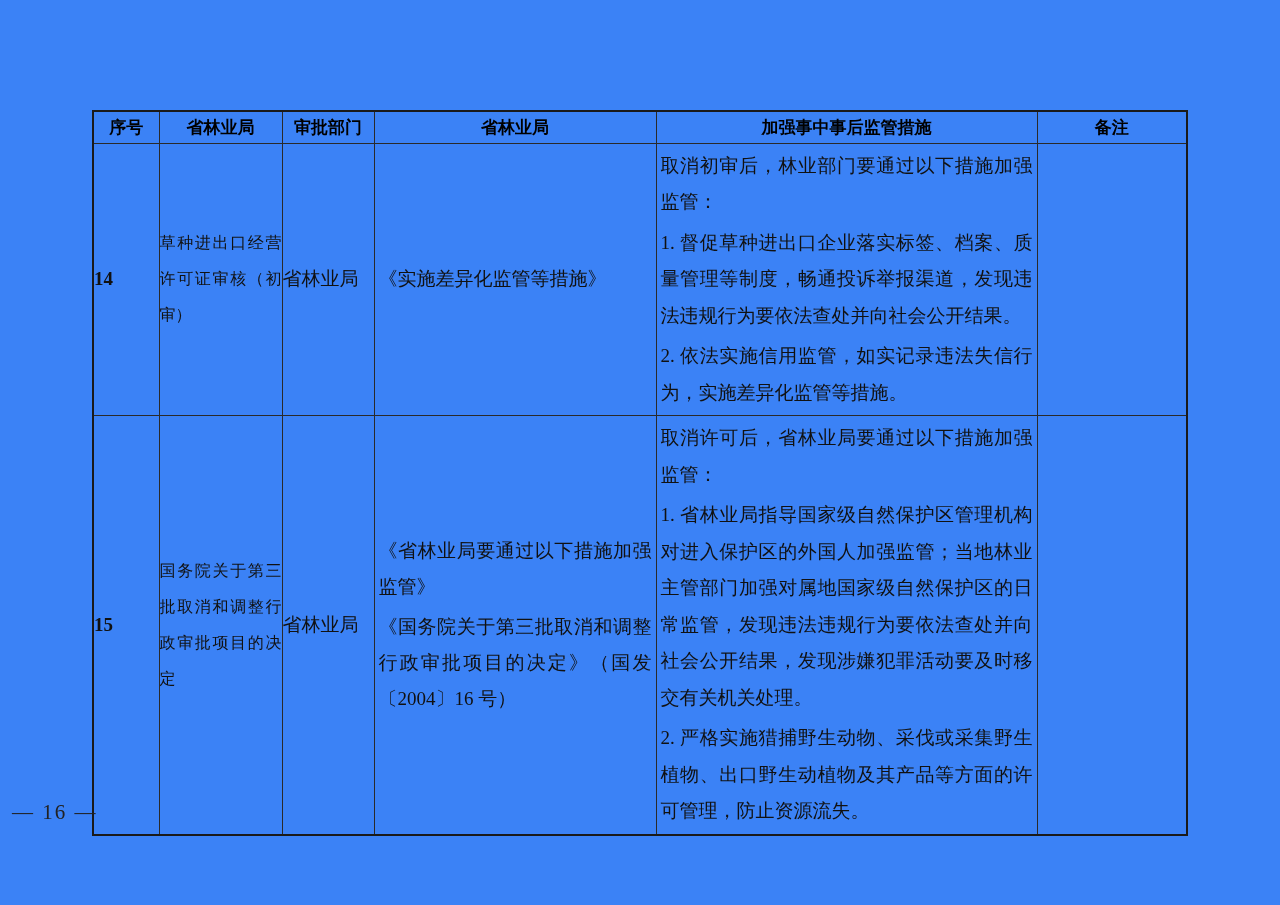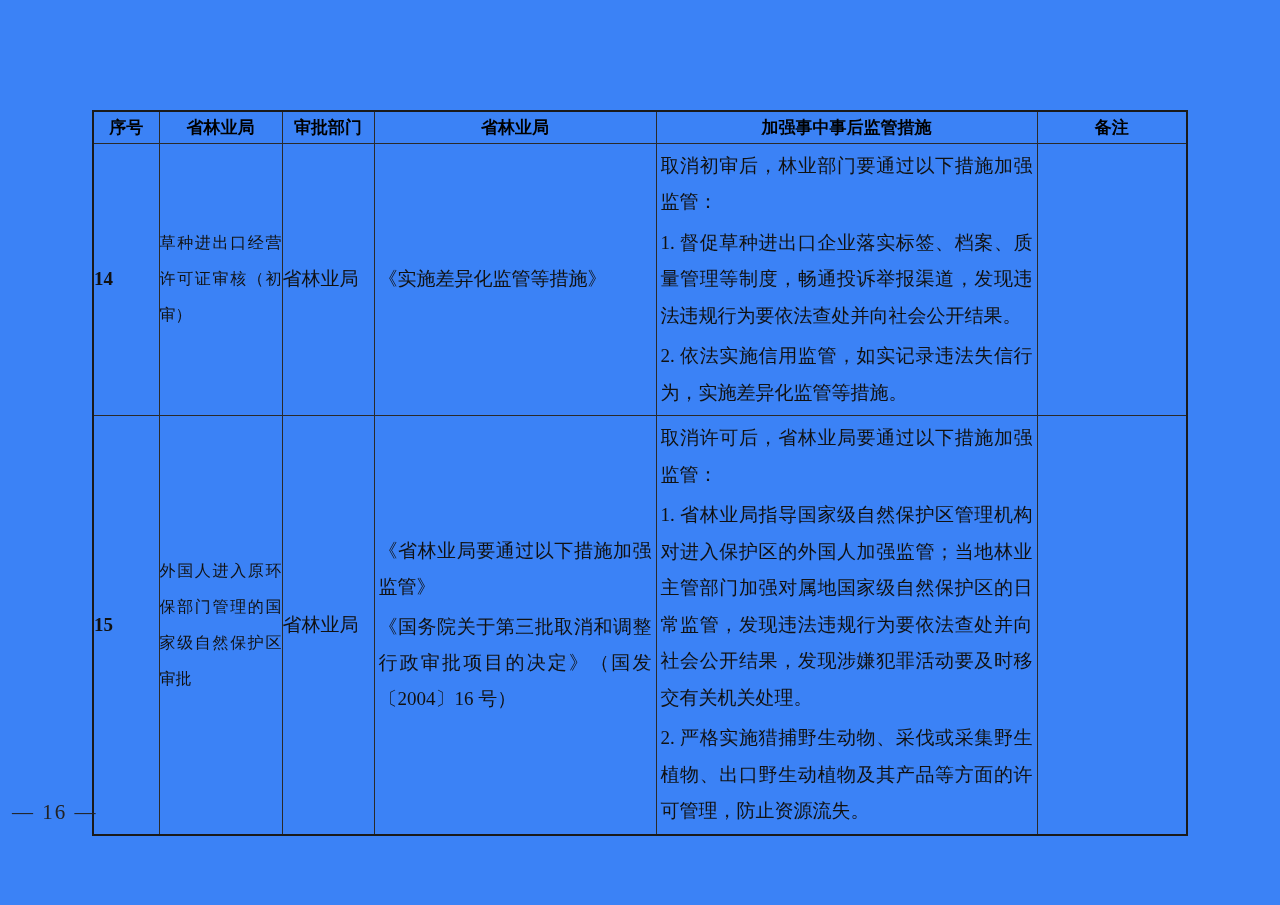--- a/index.html
+++ b/index.html
@@ -126,21 +126,21 @@
       </td>
       <td class="cell-measures">
         <p>取消初审后，林业部门要通过以下措施加强监管：</p>
         <p>1. 督促草种进出口企业落实标签、档案、质量管理等制度，畅通投诉举报渠道，发现违法违规行为要依法查处并向社会公开结果。</p>
         <p>2. 依法实施信用监管，如实记录违法失信行为，实施差异化监管等措施。</p>
       </td>
       <td class="cell-remark"></td>
     </tr>
     <tr class="row-15">
       <td class="cell-index">15</td>
-      <td class="cell-name">外国人进入原环保部门管理的国家级自然保护区审批</td>
+      <td class="cell-name">国务院关于第三批取消和调整行政审批项目的决定</td>
       <td class="cell-dept">省林业局</td>
       <td class="cell-basis">
         <p>《省林业局要通过以下措施加强监管》</p>
         <p>《国务院关于第三批取消和调整行政审批项目的决定》（国发〔2004〕16 号）</p>
       </td>
       <td class="cell-measures">
         <p>取消许可后，省林业局要通过以下措施加强监管：</p>
         <p>1. 省林业局指导国家级自然保护区管理机构对进入保护区的外国人加强监管；当地林业主管部门加强对属地国家级自然保护区的日常监管，发现违法违规行为要依法查处并向社会公开结果，发现涉嫌犯罪活动要及时移交有关机关处理。</p>
         <p>2. 严格实施猎捕野生动物、采伐或采集野生植物、出口野生动植物及其产品等方面的许可管理，防止资源流失。</p>
       </td>

